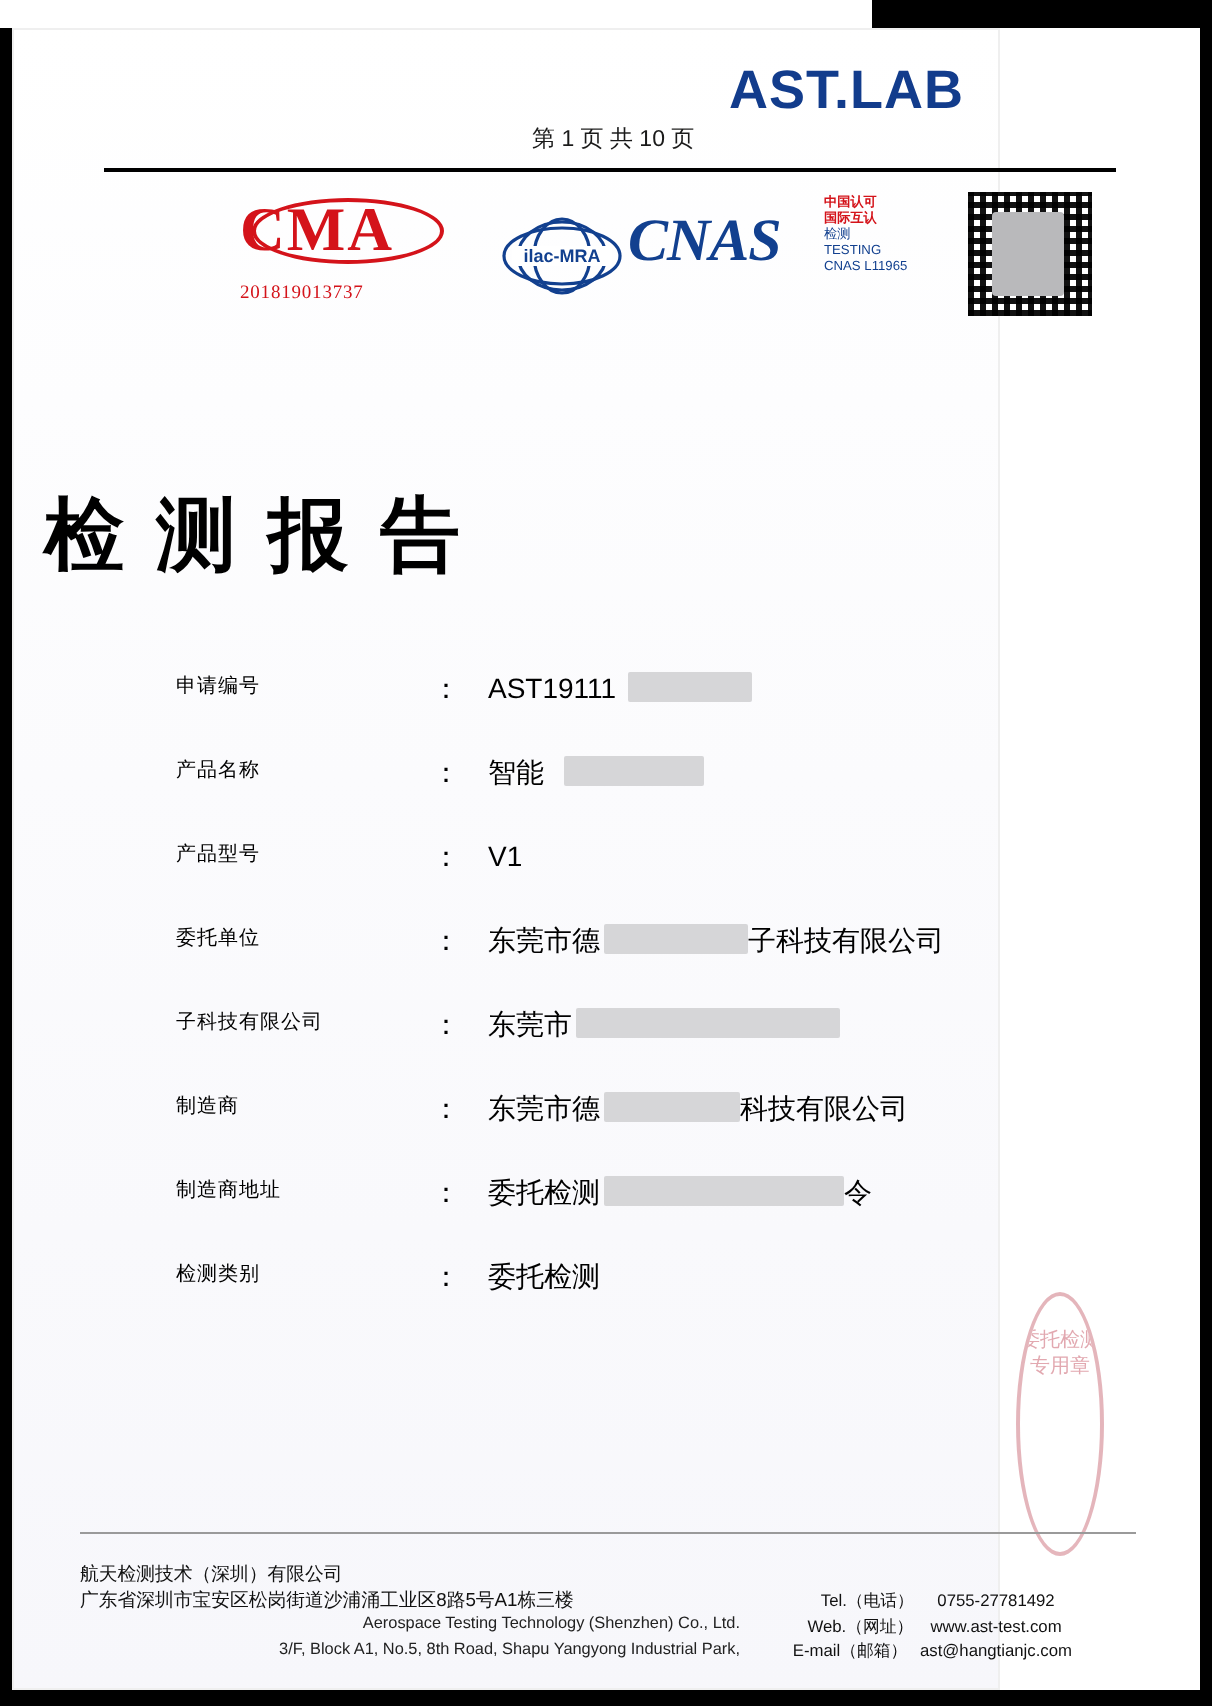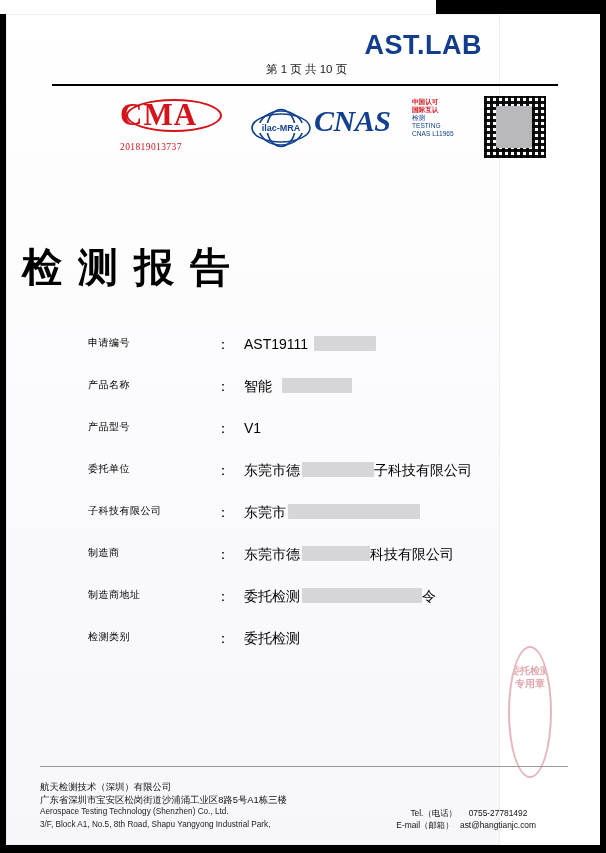--- a/index.html
+++ b/index.html
@@ -270,21 +270,20 @@
     border: 2px solid #e0a9b0;
     border-radius: 50%;
     color: #dd9aa3;
     font-size: 10px;
     line-height: 13px;
     text-align: center;
     padding-top: 16px;
     box-sizing: border-box;
     opacity: 0.85;
     overflow: hidden;
-    font-weight: bold;
   }
 
   
   .footer {
     position: absolute;
     left: 34px;
     bottom: 14px;
     width: 528px;
     font-size: 9px;
     color: #111;
@@ -300,21 +299,21 @@
   }
   .f-left {
     position: absolute;
     left: 0;
     bottom: 0;
     width: 330px;
     margin-top: 36px;
   }
   .f-left .cn1 { font-size: 9.4px; }
   .f-left .cn2 { font-size: 9.4px; }
-  .f-left .en { font-size: 8.2px; color:#222; }
+  .f-left .en { font-size: 8.2px; color:#222;text-align:right; }
   .f-right {
     position: absolute;
     right: 0;
     bottom: 0;
     width: 210px;
     font-size: 8.4px;
     line-height: 12.2px;
     text-align: center;
   }
   .f-right .lbl { display: inline-block; width: 70px; }
@@ -446,19 +445,22 @@
         <div class="cn1">航天检测技术（深圳）有限公司</div>
         <div class="cn2">广东省深圳市宝安区松岗街道沙浦涌工业区8路5号A1栋三楼</div>
         <div class="en">Aerospace Testing Technology (Shenzhen) Co., Ltd.</div>
         <div class="en">3/F, Block A1, No.5, 8th Road, Shapu Yangyong Industrial Park,</div>
       </div>
       <div class="f-right">
         <div>
           <span class="lbl">Tel.（电话）</span><span>0755-27781492</span>
         </div>
         <div>
+          <span class="lbl">Web.（网址）</span><span>www.ast-test.com</span>
+        </div>
+        <div>
           <span class="lbl">E-mail（邮箱）</span><span>ast@hangtianjc.com</span>
         </div>
       </div>
     </div>
 
   </div>
 </div>
 
 </body></html>

